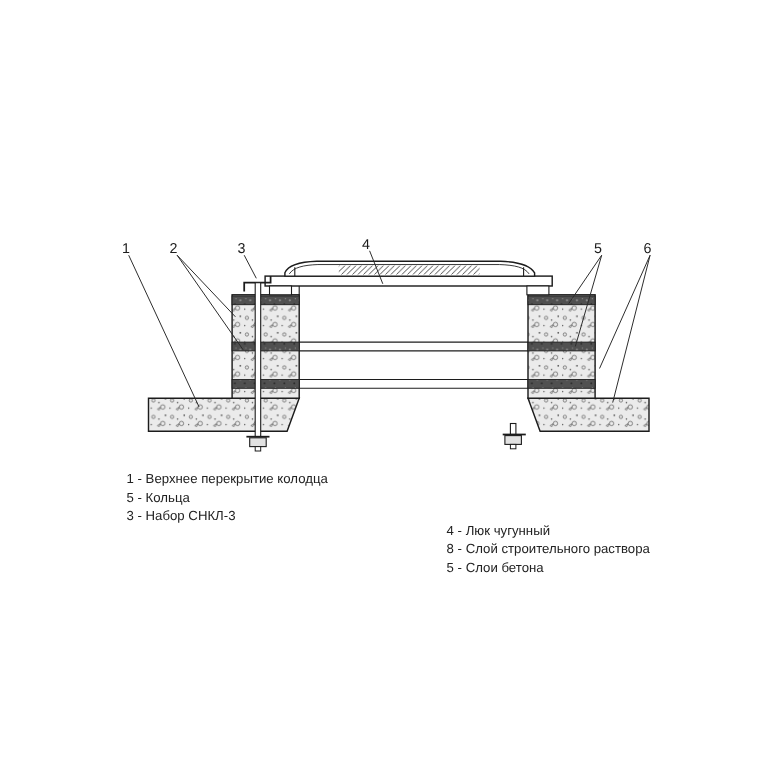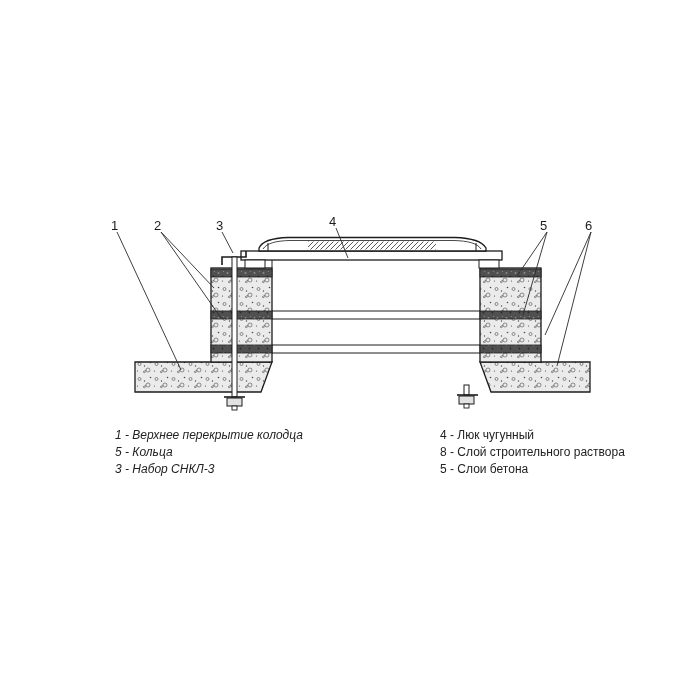--- a/index.html
+++ b/index.html
@@ -7,22 +7,22 @@
     position: relative;
     width: 700px;
     height: 700px;
     background: #ffffff;
     font-family: "Liberation Sans", sans-serif;
     overflow: hidden;
   }
   .drawing { position: absolute; top: 0; left: 0; }
   .legend { position: absolute; top: 427px; left: 0; width: 700px; height: 60px; }
   .legend-col { position: absolute; top: 0; }
-  .legend-left { left: 115px; font-style: italic; }
-  .legend-right { left: 440px; }
+  .legend-left { left: 115px; }
+  .legend-right { left: 406px; margin-top: 47px; }
   .legend-line {
     font-size: 12px;
     line-height: 17px;
     color: #222222;
     white-space: nowrap;
   }
 </style>
 </head>
 <body>
 

